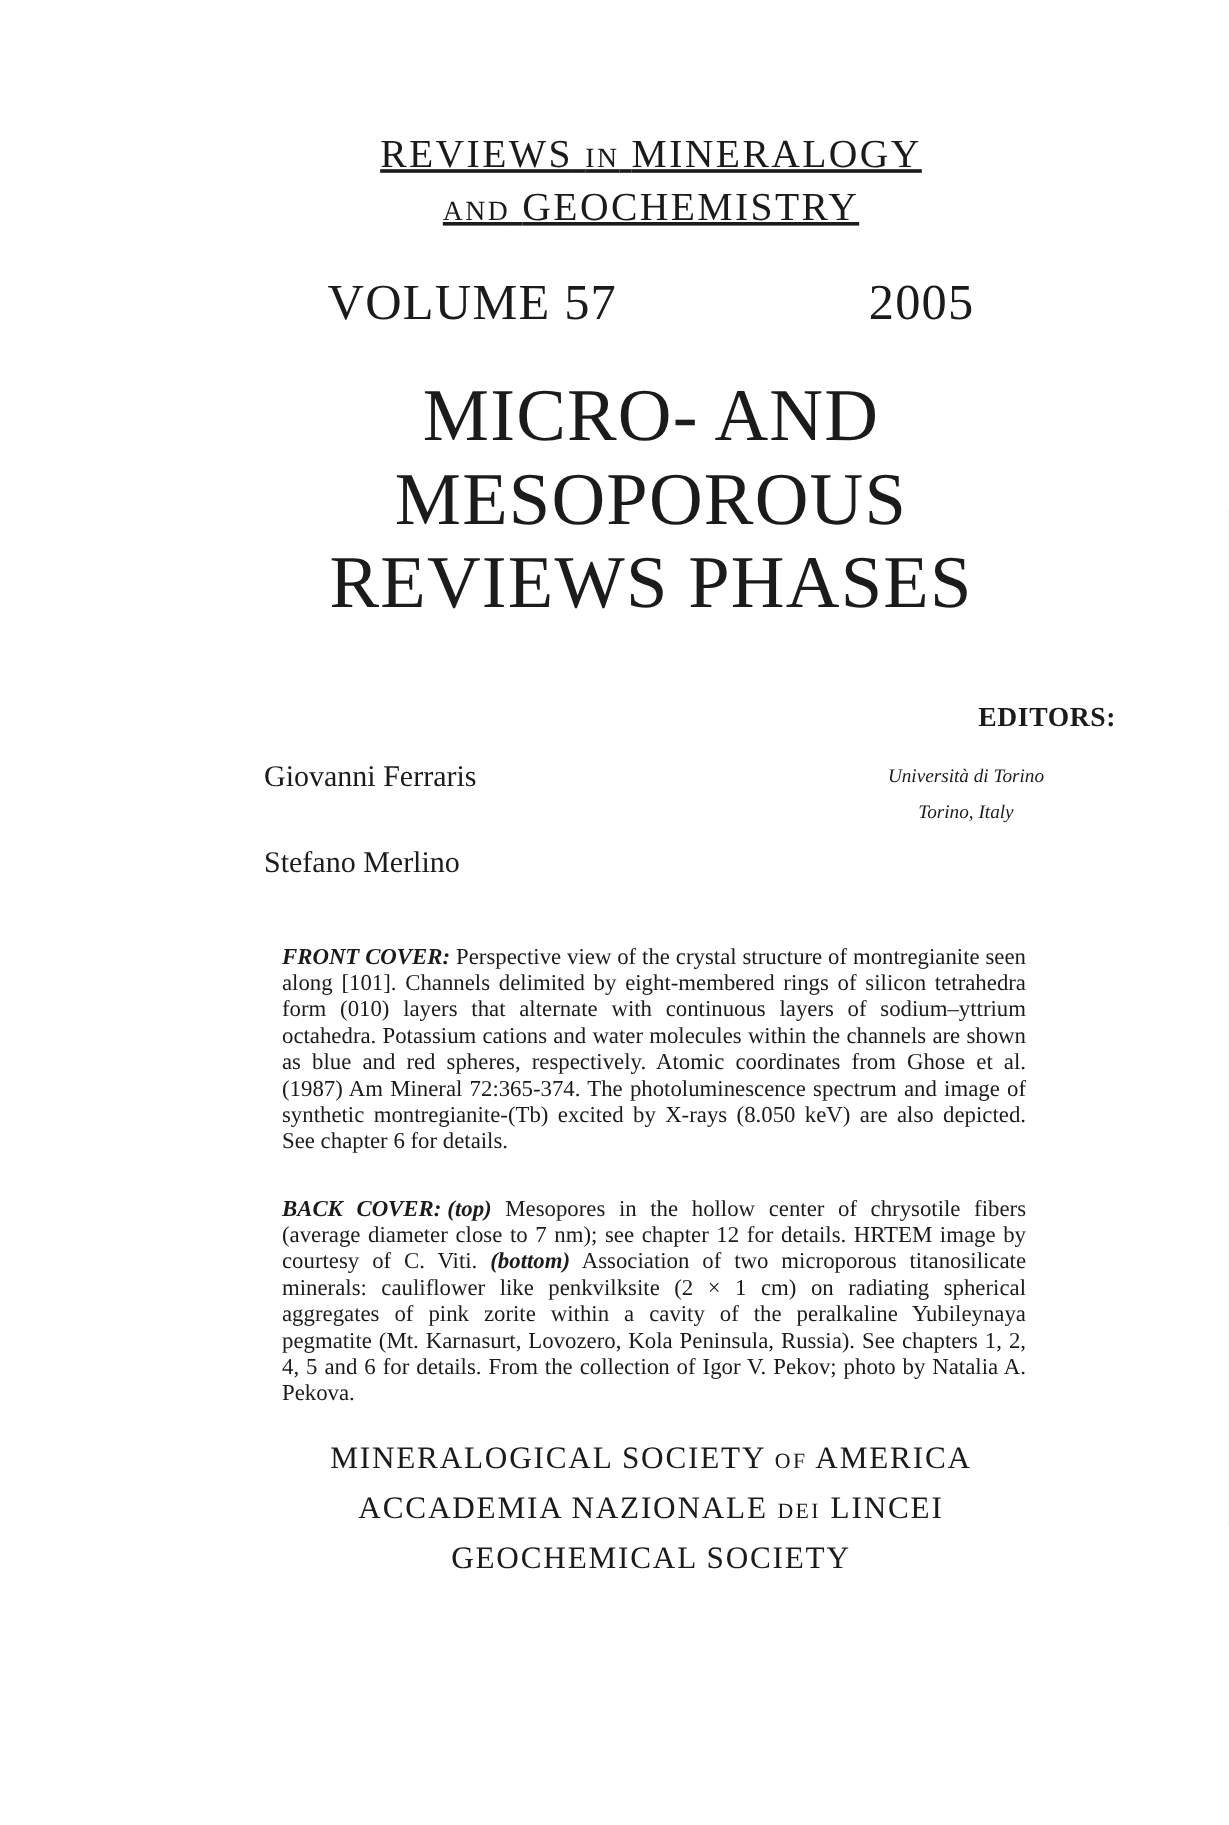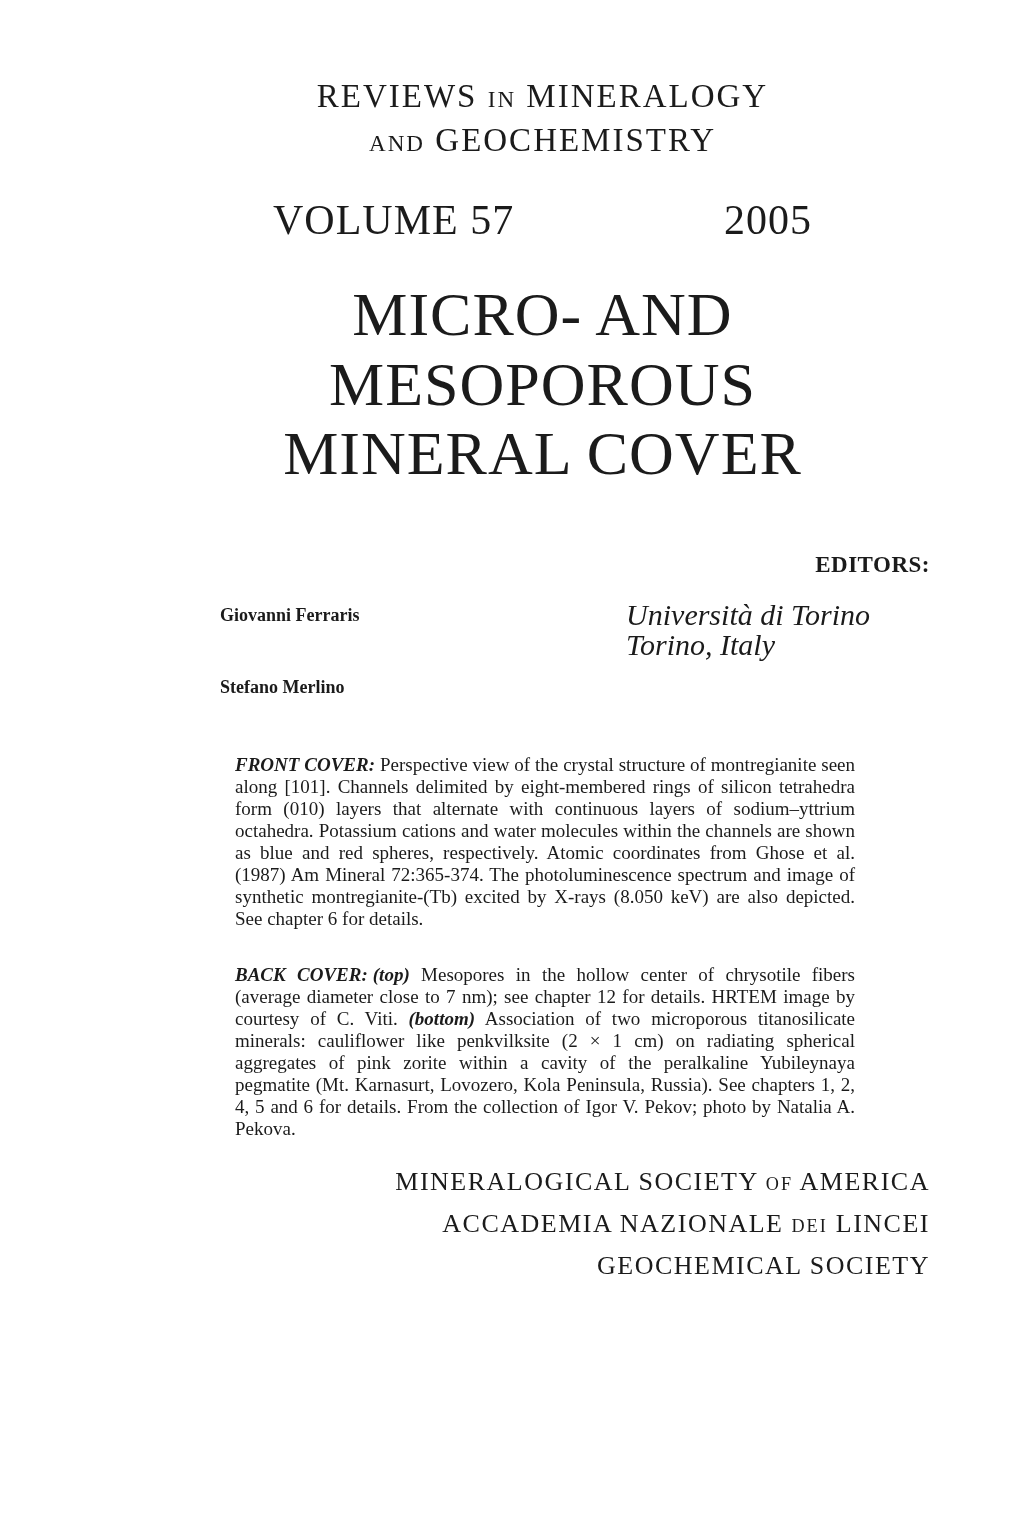--- a/index.html
+++ b/index.html
@@ -12,26 +12,27 @@
     color: #1b1b1b;
     font-family: "Liberation Serif", "DejaVu Serif", serif;
     overflow: hidden;
   }
   .content {
     margin-left: 155px;
     width: 775px;
   }
   
   .masthead {
-    padding-top: 75px;
+    padding-top: 108px;
     text-align: center;
     font-size: 33px;
     letter-spacing: 2px;
     line-height: 1.32;
     white-space: nowrap;
+    text-decoration: underline;
   }
   .sc { font-size: 0.70em; letter-spacing: 2px; }
   
   .volume-row {
     margin-top: 34px;
     padding: 0 118px;
     display: flex;
     justify-content: space-between;
     font-size: 42px;
     letter-spacing: 1px;
@@ -56,22 +57,22 @@
   }
   .editor-row {
     margin-left: 65px;
     width: 650px;
     display: flex;
     justify-content: space-between;
     align-items: flex-start;
   }
   .editor-row.first { margin-top: 22px; }
   .editor-row.second { margin-top: 12px; }
-  .editor-name { font-size: 18px; font-weight: bold; line-height: 30px; }
-  .editor-affil { text-align: left; font-style: italic; font-size: 30px; line-height: 30px; }
+  .editor-name { font-size: 25px; font-weight: normal; line-height: 30px; }
+  .editor-affil { text-align: center; font-style: italic; font-size: 16px; line-height: 30px; }
   
   .cover-par {
     margin: 52px 0 0 80px;
     width: 620px;
     text-align: justify;
     font-size: 19px;
     line-height: 22px;
   }
   .cover-par.back { margin-top: 34px; }
   .cover-lbl { font-weight: bold; padding-right: 5px; font-style: italic; }
@@ -80,21 +81,21 @@
   .series-editor {
     margin-top: 20px;
     text-align: center;
     font-size: 26px;
     font-style: italic;
   }
   .series-editor .name { font-weight: bold; padding-left: 6px; }
   
   .publishers {
     margin-top: 22px;
-    text-align: right;
+    text-align: center;
     font-size: 26px;
     line-height: 40px;
     letter-spacing: 1.5px;
     white-space: nowrap;
   }
 </style>
 </head>
 <body>
 
 <div class="page">
@@ -105,21 +106,21 @@
       <div><span class="sc">AND</span> <span>GEOCHEMISTRY</span></div>
     </div>
 
     <div class="volume-row">
       <span>VOLUME 57</span>
       <span>2005</span>
     </div>
 
     <h1 class="main-title">
       <div>MICRO- AND MESOPOROUS</div>
-      <div>MINERAL COVER</div>
+      <div>REVIEWS PHASES</div>
     </h1>
 
     <div class="editors-heading">EDITORS:</div>
 
     <div class="editor-row first">
       <span class="editor-name">Giovanni Ferraris</span>
       <span class="editor-affil">
         <div>Università di Torino</div>
         <div>Torino, Italy</div>
       </span>

